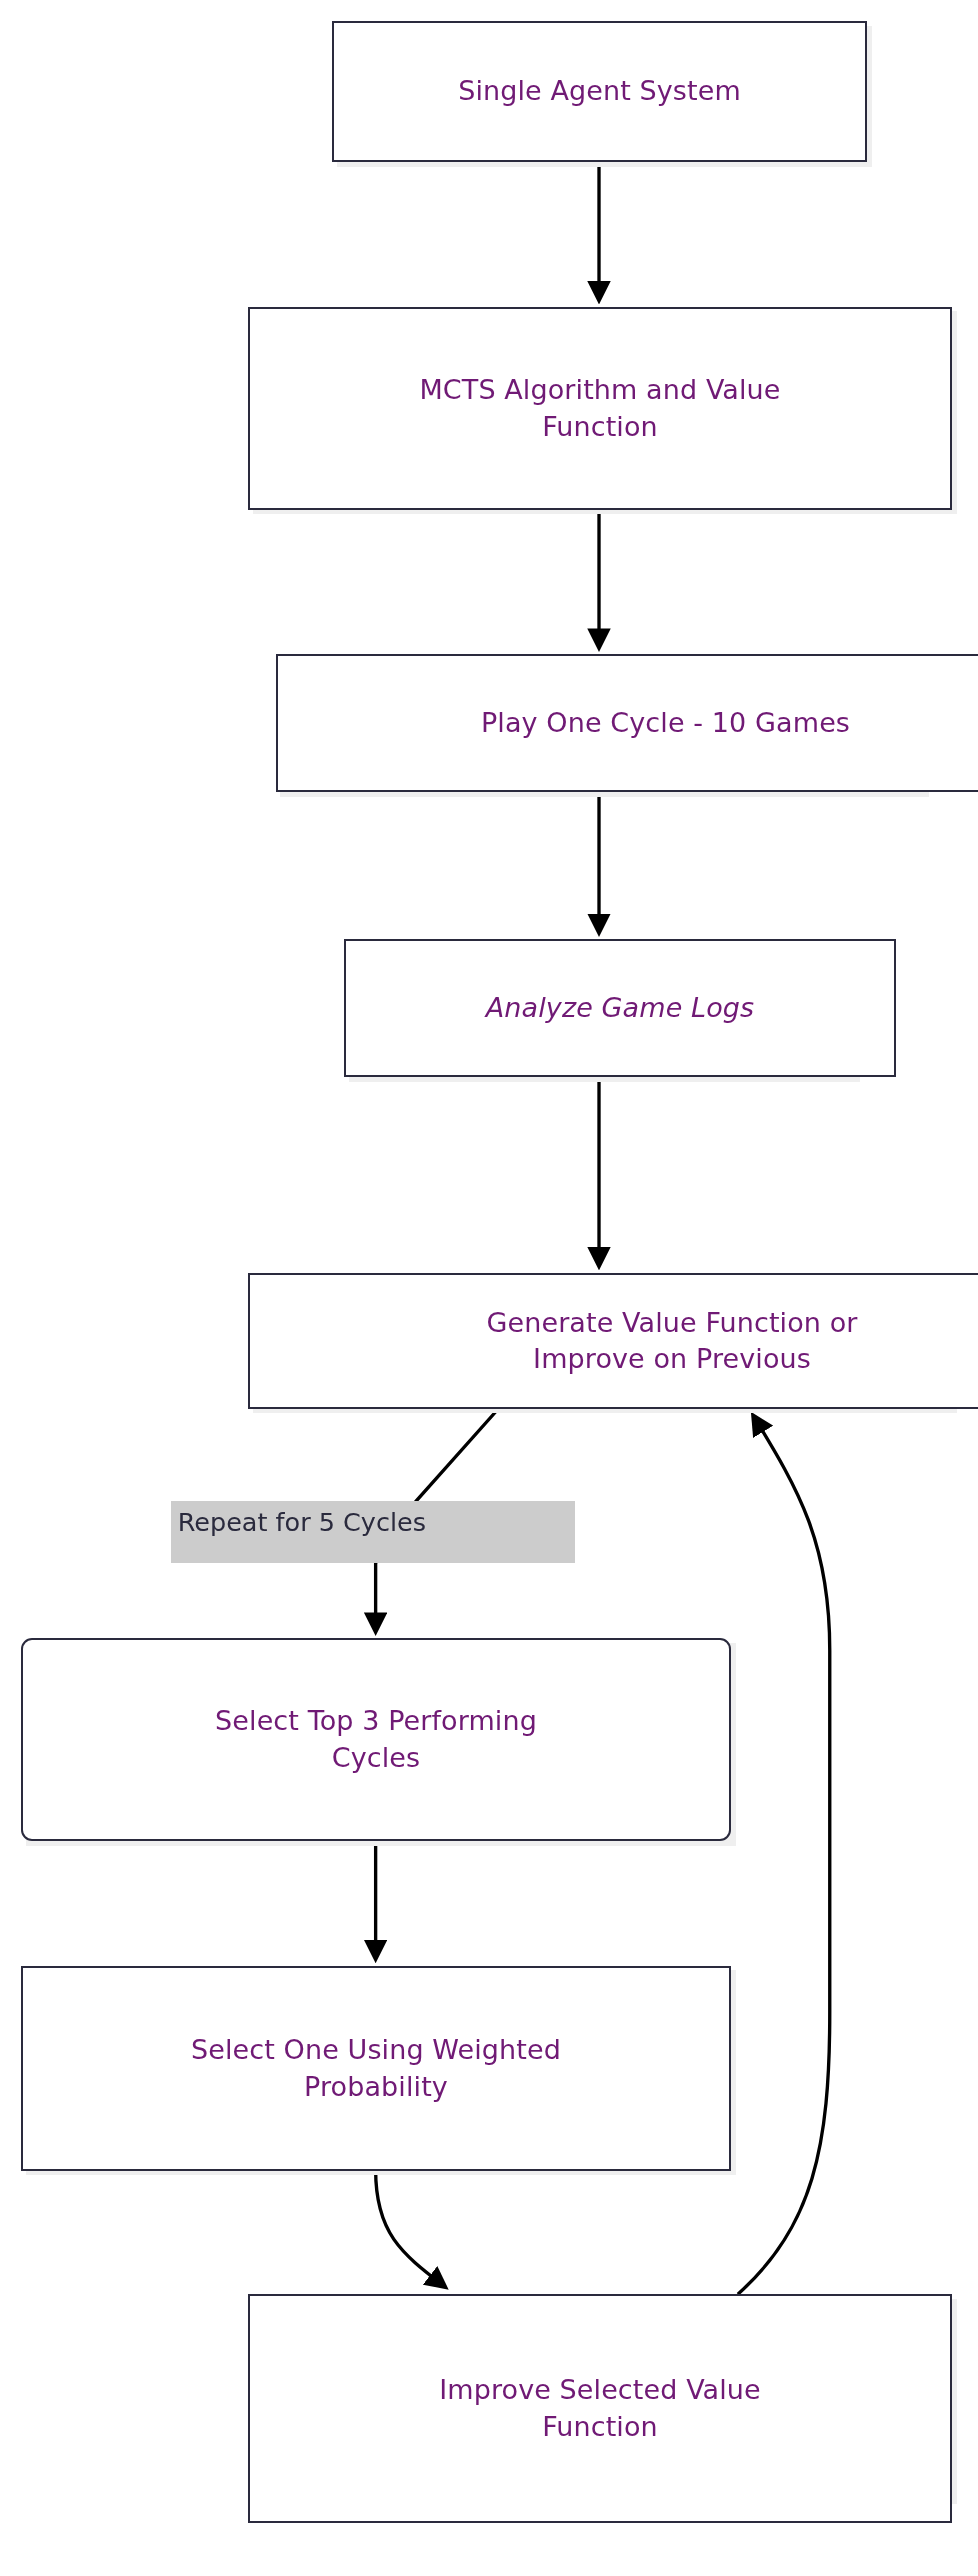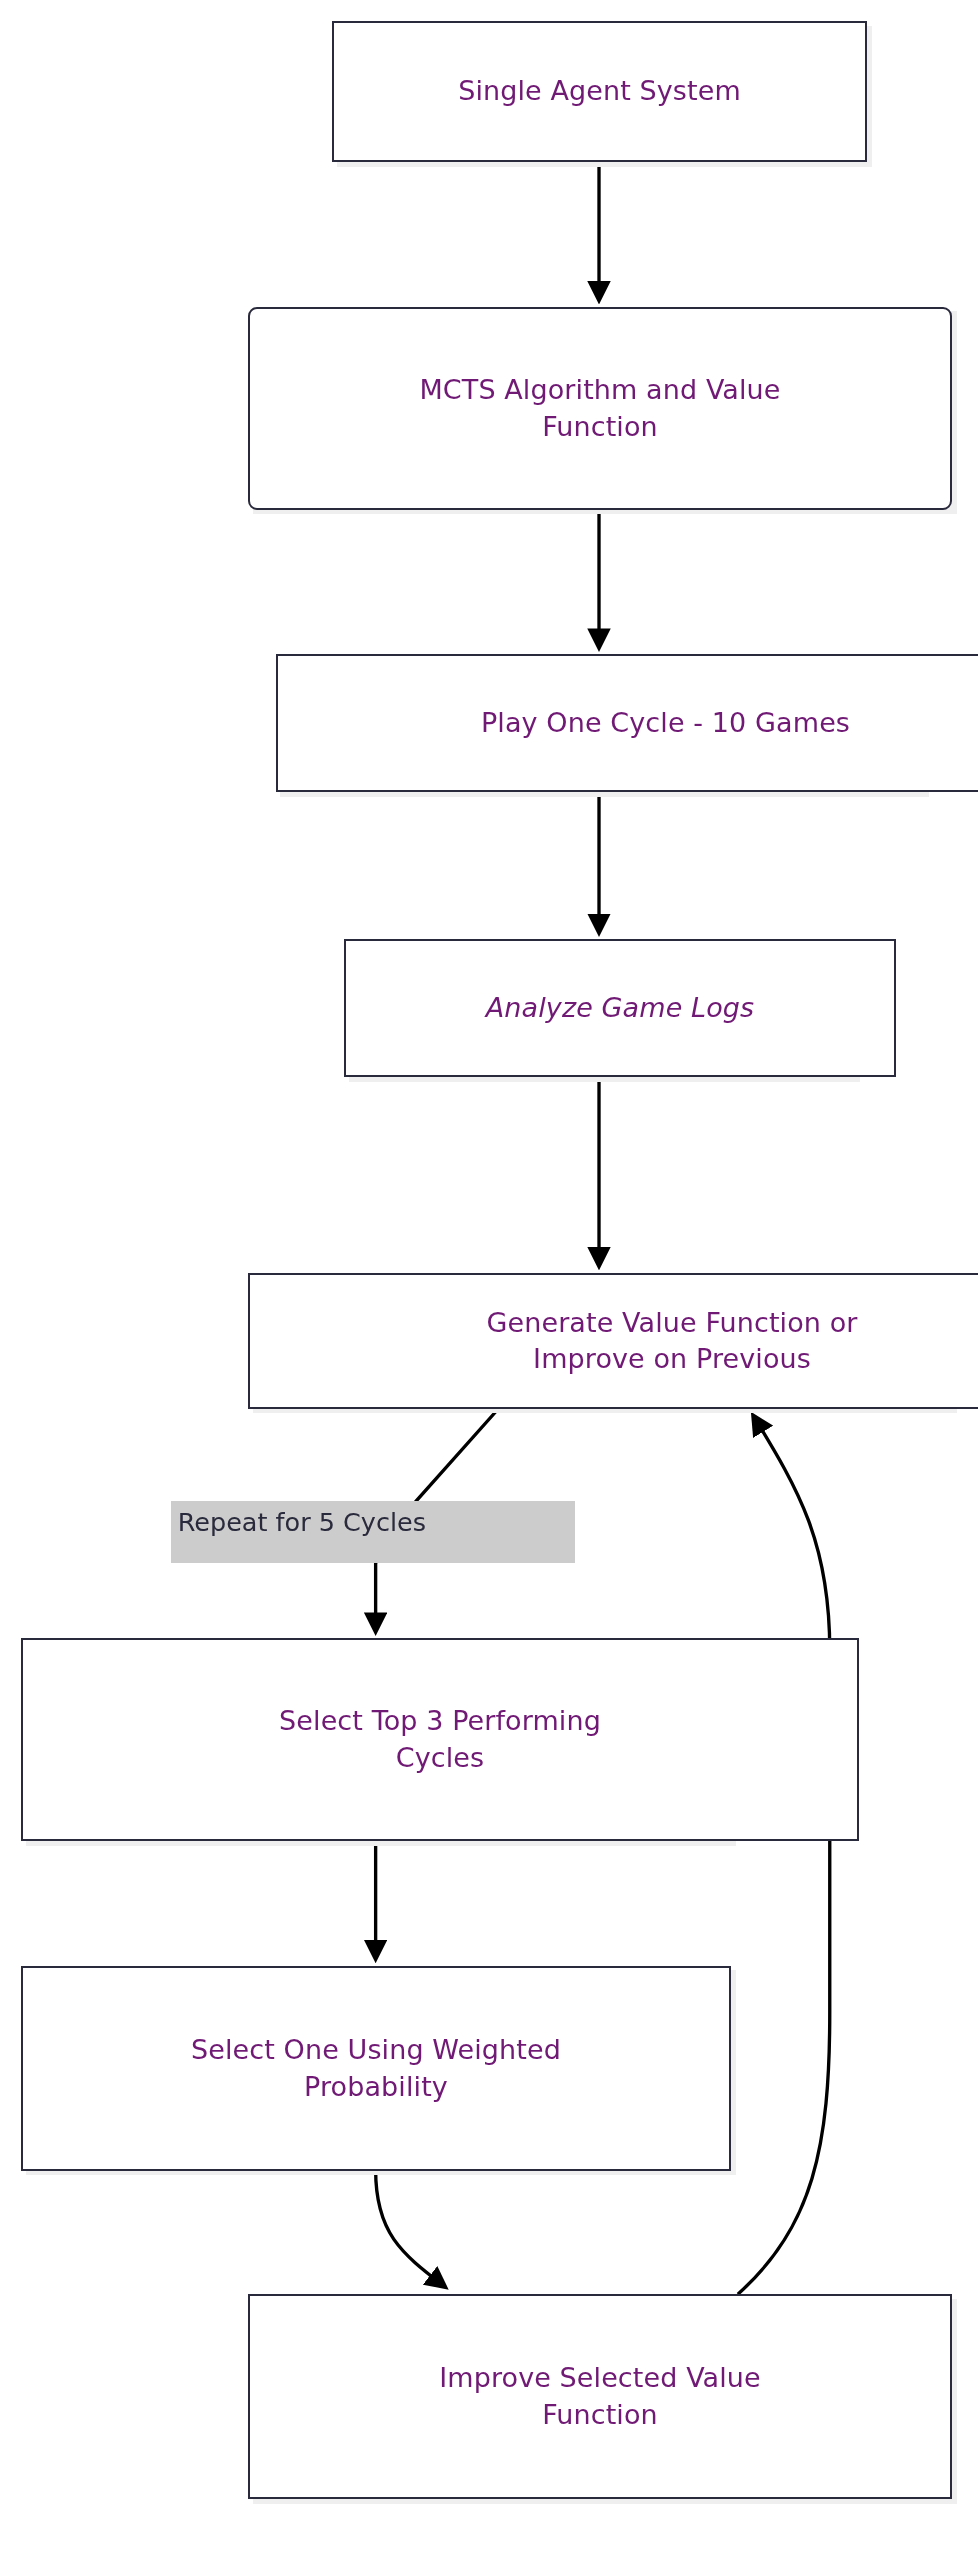--- a/index.html
+++ b/index.html
@@ -99,49 +99,49 @@
   <div class="node-shadow" style="left:349px;  top:944px; width:511px;  height:138px;"></div>
   <div class="node-shadow" style="left:253px;  top:1277px; width:704px; height:136px;"></div>
   <div class="node-shadow" style="left:25.5px;   top:1643px; width:710px; height:203px;"></div>
   <div class="node-shadow" style="left:25.5px;   top:1970px; width:710px; height:205px;"></div>
   <div class="node-shadow" style="left:253px;  top:2299px; width:704px; height:205px;"></div>
 
   <div class="node" style="left:332px; top:21px; width:535px; height:141px;">
     <span class="node-label">Single Agent System</span>
   </div>
 
-  <div class="node" style="left:248px; top:307px; width:704px; height:203px;border-radius:9px;">
+  <div class="node" style="left:248px; top:307px; width:704px; height:203px;">
     <span class="node-label">MCTS Algorithm and Value
 Function</span>
   </div>
 
   <div class="node" style="left:276px; top:654px; width:779px; height:138px;">
     <span class="node-label">Play One Cycle - 10 Games</span>
   </div>
 
   <div class="node" style="left:344px; top:939px; width:552px; height:138px;font-style:italic;">
     <span class="node-label">Analyze Game Logs</span>
   </div>
 
   <div class="node" style="left:248px; top:1273px; width:848px; height:136px;">
     <span class="node-label">Generate Value Function or
 Improve on Previous</span>
   </div>
 
-  <div class="node" style="left:21px; top:1638px; width:838px; height:203px;">
+  <div class="node" style="left:21px; top:1638px; width:710px; height:203px;border-radius:11px;">
     <span class="node-label">Select Top 3 Performing
 Cycles</span>
   </div>
 
   <div class="node" style="left:21px; top:1966px; width:710px; height:205px;">
     <span class="node-label">Select One Using Weighted
 Probability</span>
   </div>
 
-  <div class="node" style="left:248px; top:2294px; width:704px; height:205px;">
+  <div class="node" style="left:248px; top:2294px; width:704px; height:229px;">
     <span class="node-label">Improve Selected Value
 Function</span>
   </div>
 
   <div class="edge-label" style="left:171px; top:1501px; width:404px; height:62px;">Repeat for 5 Cycles</div>
 
 </div>
 
 
 </body></html>

